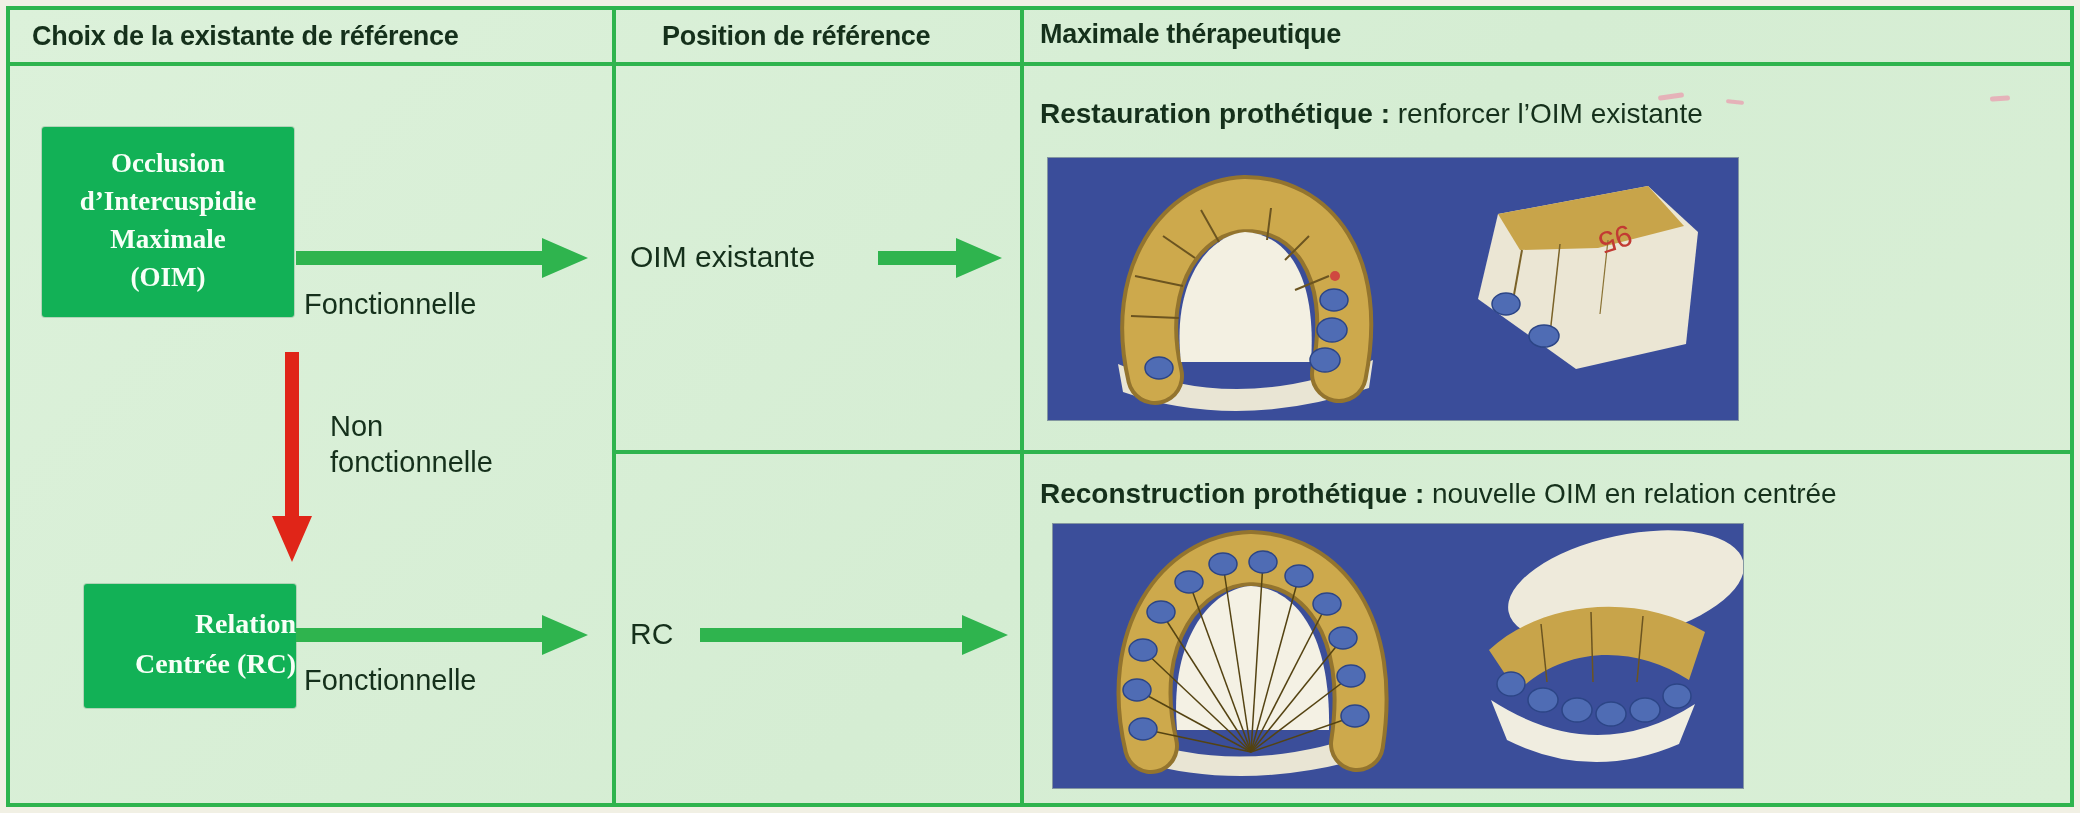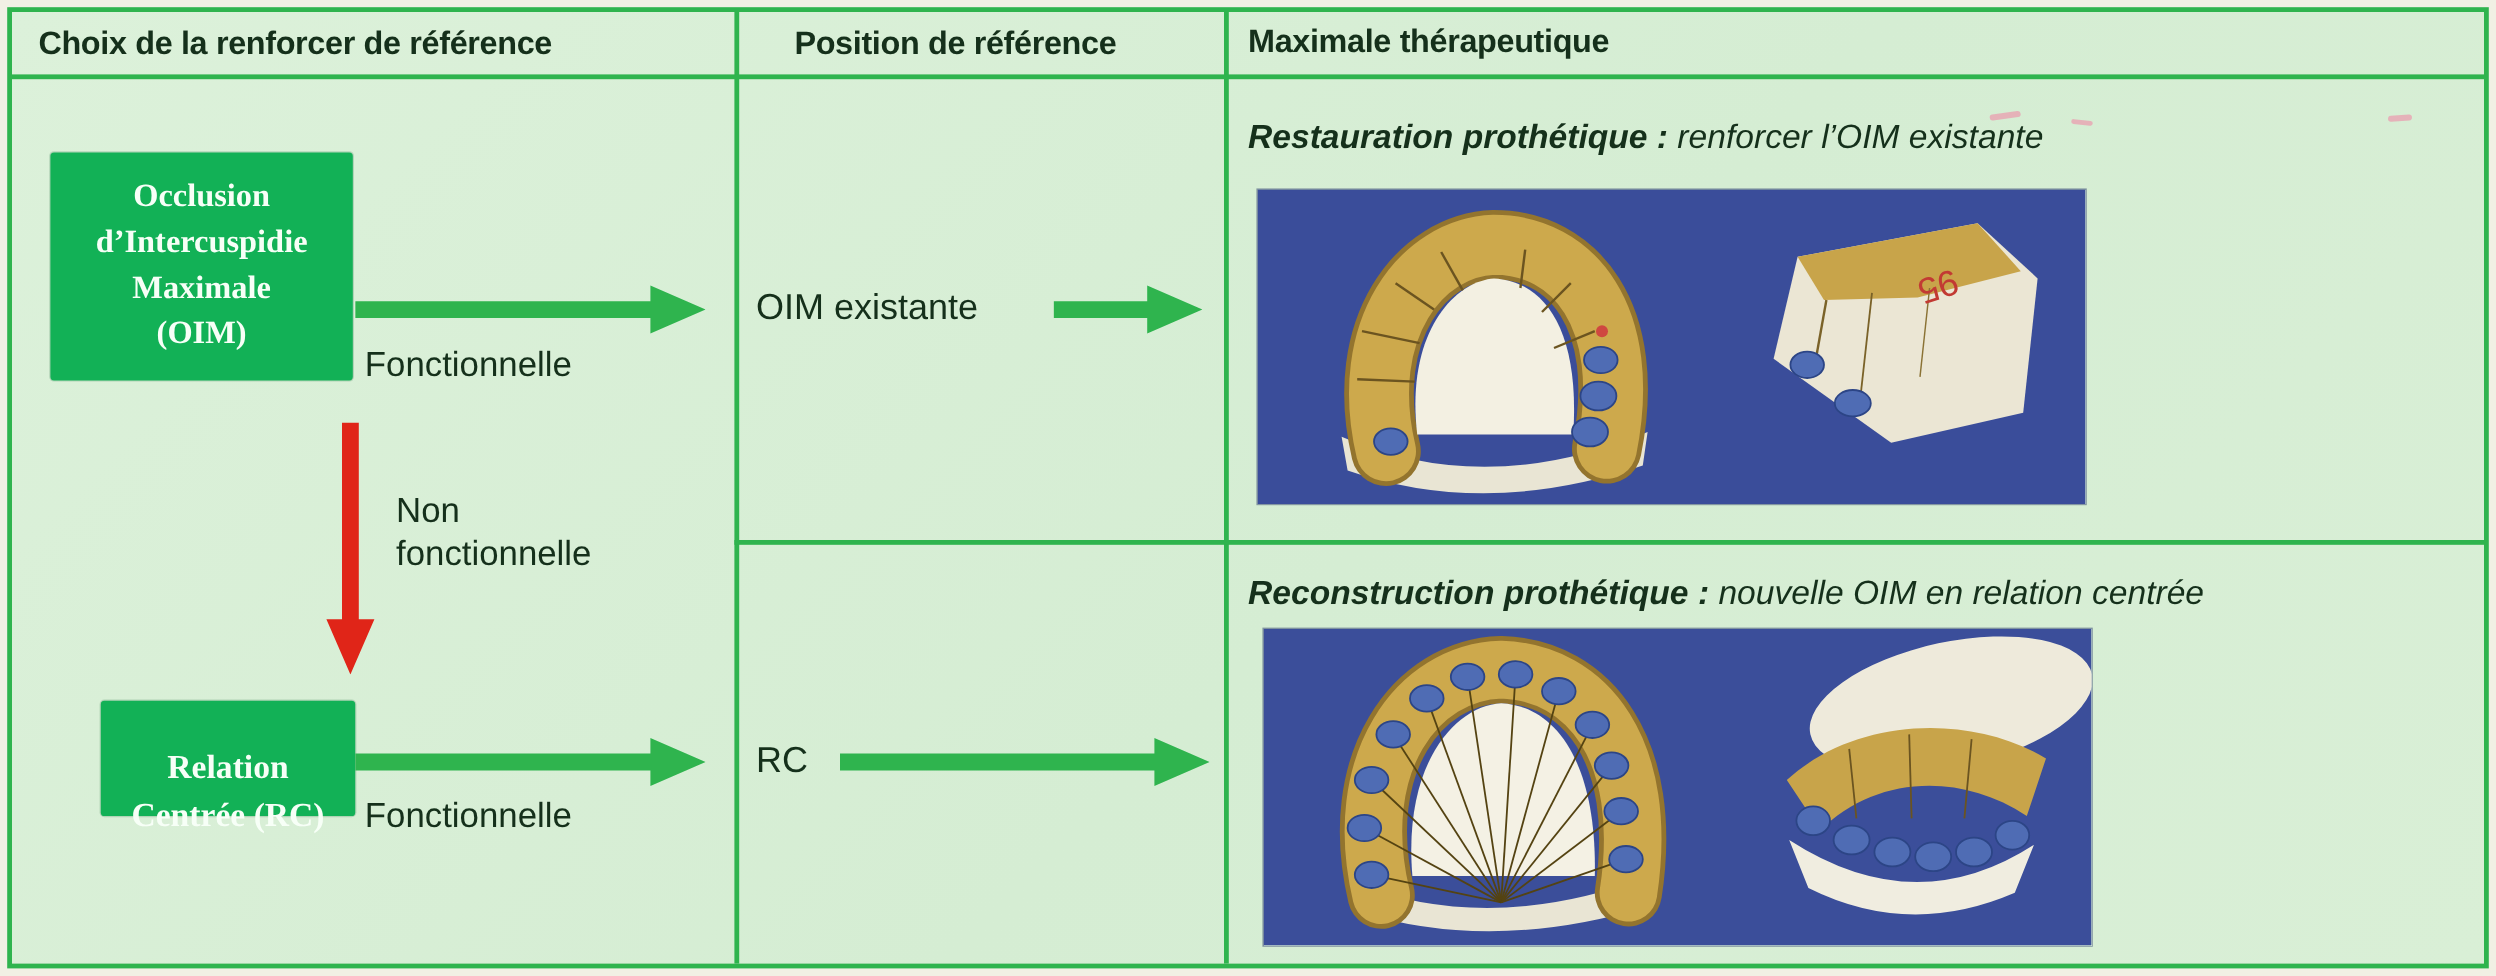--- a/index.html
+++ b/index.html
@@ -17,40 +17,40 @@
   .vline{position:absolute;top:0;bottom:0;width:4px;background:#2fb44e;}
   .hline{position:absolute;height:4px;background:#2fb44e;}
   .hdr{position:absolute;font-size:27px;font-weight:bold;letter-spacing:-0.3px;white-space:nowrap;}
   .flow-box{
     position:absolute;background:#12b156;color:#f7fff7;font-weight:bold;
     text-align:center;white-space:pre-line;border-radius:3px;box-sizing:border-box;
     box-shadow:0 0 0 1px rgba(0,90,40,.18);
     font-family:Liberation Serif, serif;
   }
   .box-oim{left:32px;top:117px;width:252px;height:190px;font-size:27px;line-height:38px;padding-top:17px;}
-  .box-rc{left:74px;top:574px;width:212px;height:96px;font-size:28px;line-height:40px;padding-top:36px;}
+  .box-rc{left:74px;top:574px;width:212px;height:124px;font-size:28px;line-height:40px;padding-top:20px;text-align:right;}
   .lbl{position:absolute;font-size:29px;line-height:36px;white-space:pre-line;}
   .ref-lbl{position:absolute;font-size:30px;white-space:nowrap;}
   .arrow{position:absolute;}
-  .title{position:absolute;font-size:28px;white-space:nowrap;font-style:italic;}
+  .title{position:absolute;font-size:28px;white-space:nowrap;}
   .title .tb{font-weight:bold;}
   .photo{position:absolute;box-shadow:0 0 0 1px rgba(30,45,100,.45);}
   .artifact{position:absolute;background:#e8a2b2;border-radius:3px;opacity:.8;}
 </style>
 </head>
 <body>
 
 <div class="table">
 
   <div class="vline" style="left:602px"></div>
   <div class="vline" style="left:1010px"></div>
   <div class="hline" style="top:52px;left:0;right:0"></div>
   <div class="hline" style="top:440px;left:602px;right:0"></div>
 
-  <div class="hdr" style="left:22px;top:11px">Choix de la renforcer de référence</div>
+  <div class="hdr" style="left:22px;top:11px">Choix de la existante de référence</div>
   <div class="hdr" style="left:652px;top:11px">Position de référence</div>
   <div class="hdr" style="left:1030px;top:9px">Maximale thérapeutique</div>
 
   <div class="flow-box box-oim">Occlusion
 d’Intercuspidie
 Maximale
 (OIM)</div>
 
   <svg class="arrow" style="left:286px;top:226px" width="292" height="44" viewBox="0 0 292 44">
     <polygon points="0,15 246,15 246,2 292,22 246,42 246,29 0,29" fill="#2fb44e"></polygon>

